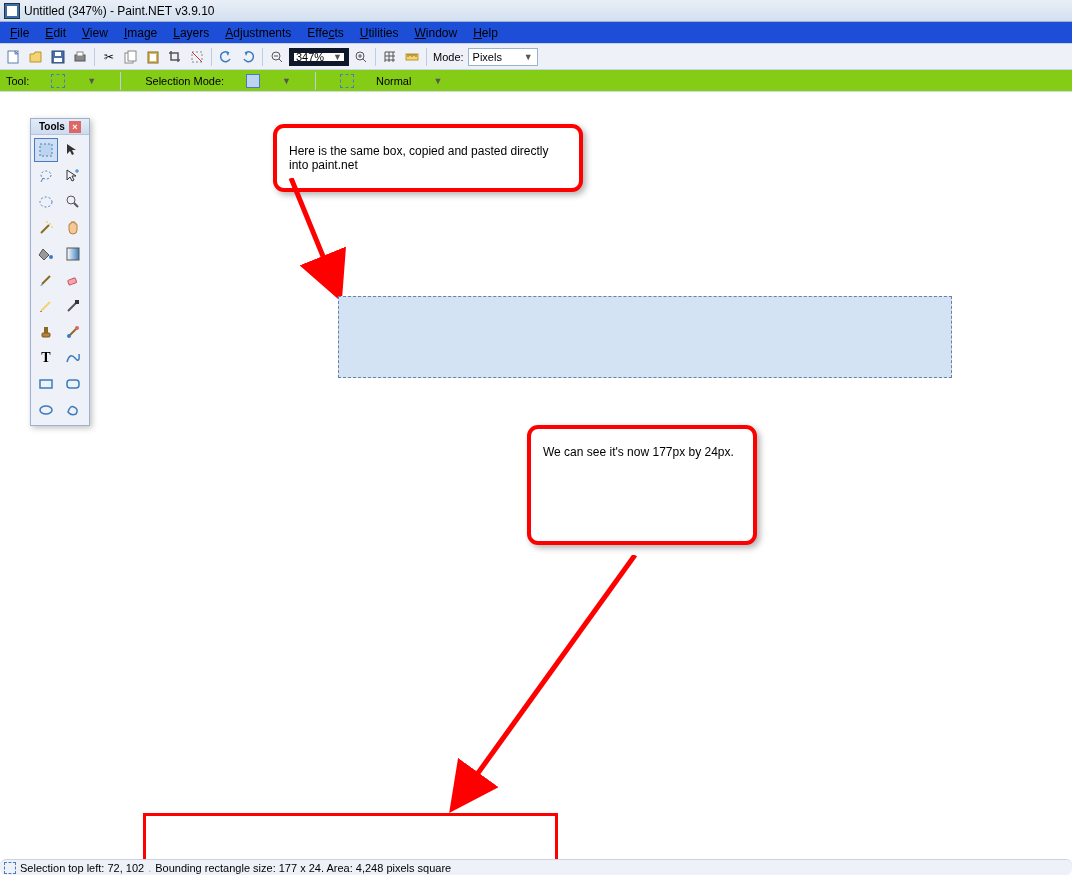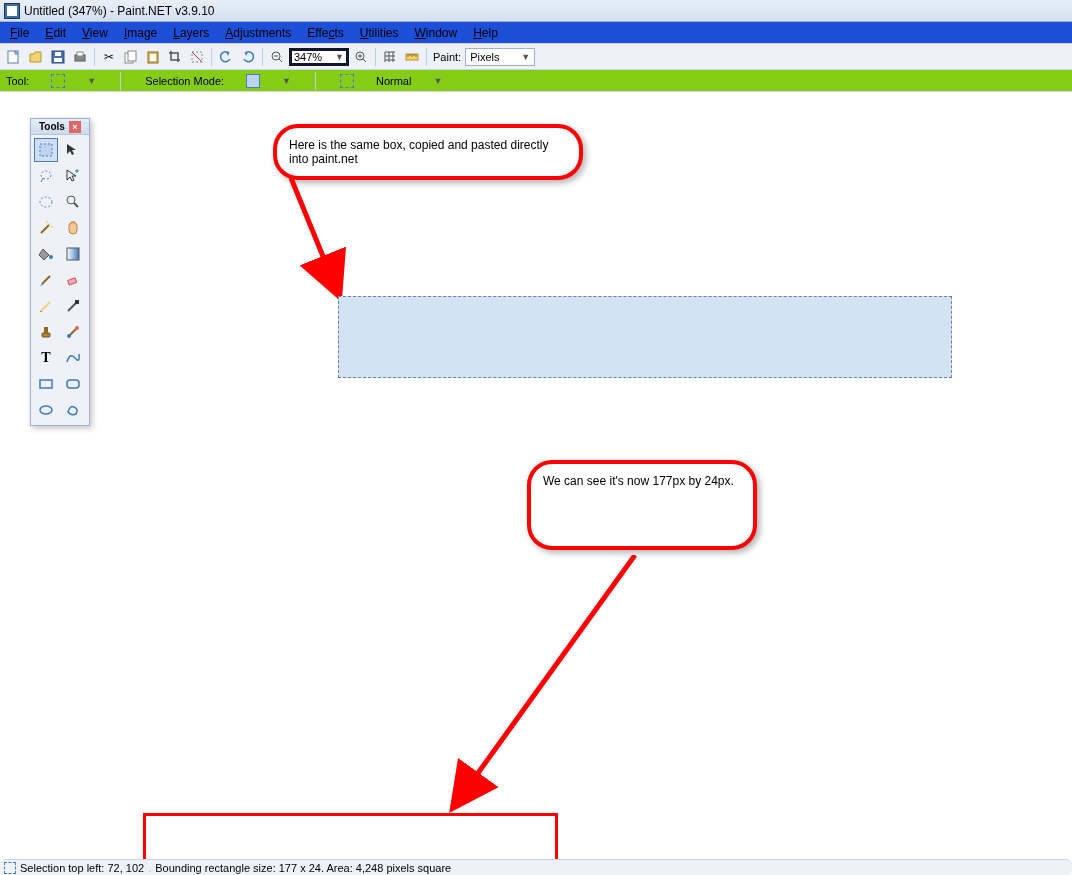--- a/index.html
+++ b/index.html
@@ -13,21 +13,21 @@
 
 
 .menubar { height: 22px; background:#1d4ed8; border-bottom:1px solid #c8d4e6; display:flex; align-items:center; padding:0 2px; }
 .menuitem { padding:2px 8px; cursor:default; }
 .menuitem u { text-decoration:underline; }
 
 
 .toolbar { height:26px; background:#eef2f8; border-bottom:1px solid #c8d4e6; display:flex; align-items:center; padding:0 4px; gap:2px; }
 .tbtn { width:20px; height:20px; display:flex; align-items:center; justify-content:center; border:1px solid transparent; cursor:default; font-size:12px; }
 .sep { width:1px; height:18px; background:#c0cde0; margin:0 2px; }
-.zoomfield { width:60px; height:18px; border:3px solid #0f172a; background:#fff; font-size:11px; padding:0 2px; display:flex; align-items:center; justify-content:space-between; }
+.zoomfield { width:60px; height:18px; border:5px solid #0f172a; background:#fff; font-size:11px; padding:0 2px; display:flex; align-items:center; justify-content:space-between; }
 .drop { font-size:9px; color:#555; }
 .unitsfield { width:70px; height:18px; border:1px solid #9bb3cf; background:#fff; font-size:11px; padding:0 4px; display:flex; align-items:center; justify-content:space-between; }
 .tlabel { font-size:11px; padding:0 2px; }
 
 
 .optbar { height:22px; background:#84cc16; border-bottom:1px solid #d0dae8; display:flex; align-items:center; padding:0 6px; gap:22px; font-size:11px; }
 .optbar .sq { width:14px; height:14px; border:1px dashed #4b7bbd; display:inline-block; vertical-align:middle; }
 .optbar .fillsq { width:14px; height:14px; background:#bcd4ef; border:1px solid #4b7bbd; display:inline-block; }
 
 
@@ -35,21 +35,21 @@
 
 
 .toolspal { position:absolute; left:30px; top:118px; width:60px; background:#eef2f8; border:1px solid #9bb3cf; box-shadow:2px 2px 6px rgba(0,0,0,0.25); }
 .toolspal .thead { height:16px; background:linear-gradient(#e4ecf7,#cddaee); border-bottom:1px solid #b4c6df; display:flex; align-items:center; justify-content:space-between; padding:0 8px; font-size:10px; font-weight:bold; }
 .toolspal .thead .x { width:12px; height:12px; background:#d66; color:#fff; font-size:9px; line-height:12px; text-align:center; cursor:default; }
 .toolspal .grid { display:grid; grid-template-columns:1fr 1fr; gap:2px; padding:3px; }
 .tool { width:24px; height:24px; border:1px solid transparent; display:flex; align-items:center; justify-content:center; font-size:13px; cursor:default; }
 .tool.sel { border-color:#4b7bbd; background:#cfe0f5; }
 
 
-.callout { position:absolute; border:4px solid #ff0000; border-radius:25px; background:#fff; padding:10px 12px; font-size:12px; box-shadow:3px 3px 6px rgba(0,0,0,0.3); }
+.callout { position:absolute; border:4px solid #ff0000; border-radius:11px; background:#fff; padding:16px 12px; font-size:12px; box-shadow:3px 3px 6px rgba(0,0,0,0.3); }
 .arrow-svg { position:absolute; pointer-events:none; }
 
 
 .pasted { position:absolute; left:338px; top:296px; width:614px; height:82px; background:#d4e3f4; border:1px dashed #6a7faa; }
 
 
 .status { position:absolute; left:0; right:0; bottom:0; height:16px; background:#eef2f8; border-top:1px solid #c8d4e6; display:flex; align-items:center; font-size:11px; padding:0 4px; gap:4px;border-radius:6px; }
 .status .sq { width:12px; height:12px; border:1px dashed #4b7bbd; display:inline-block; }
 .redbox { position:absolute; border:3px solid #ff0000; background:transparent; }
 
@@ -166,21 +166,21 @@
         <path d="M2 2 H12 M2 6 H12 M2 10 H12 M2 2 V12 M6 2 V12 M10 2 V12" stroke="#555"></path>
       </svg>
     </div>
   <div class="tbtn">
       <svg width="14" height="14">
         <rect x="1" y="4" width="12" height="6" fill="#f5d372" stroke="#b7952e"></rect>
         <path d="M3 4 V7 M5 4 V6 M7 4 V7 M9 4 V6 M11 4 V7" stroke="#8a6a20"></path>
       </svg>
     </div>
   <div class="sep"></div>
-  <span class="tlabel">Paint:</span>
+  <span class="tlabel">Mode:</span>
   <div class="unitsfield">
       <span>Pixels</span>
       <span class="drop">▼</span>
     </div>
 </div>
 
 <div class="optbar">
   <span>Tool:</span>
   <span class="sq"></span>
     <span class="drop">▼</span>
@@ -340,21 +340,21 @@
   <defs>
       <marker id="ah1" markerWidth="10" markerHeight="10" refX="8" refY="5" orient="auto">
         <path d="M0 0 L10 5 L0 10 Z" fill="#ff0000"></path>
       </marker>
     </defs>
   <line x1="18" y1="0" x2="65" y2="115" stroke="#ff0000" stroke-width="5" marker-end="url(#ah1)"></line>
 </svg>
 
 <div class="pasted"></div>
 
-<div class="callout" style="left:527px; top:425px; width:230px; height:90px;margin-top:35px;">
+<div class="callout" style="left:527px; top:425px; width:230px; height:120px;">
   <span>We can see it's now 177px by 24px.</span>
 </div>
 <svg class="arrow-svg" style="left:440px; top:555px; width:220px; height:260px;">
   <defs>
       <marker id="ah2" markerWidth="10" markerHeight="10" refX="8" refY="5" orient="auto">
         <path d="M0 0 L10 5 L0 10 Z" fill="#ff0000"></path>
       </marker>
     </defs>
   <line x1="195" y1="0" x2="15" y2="250" stroke="#ff0000" stroke-width="5" marker-end="url(#ah2)"></line>
 </svg>

